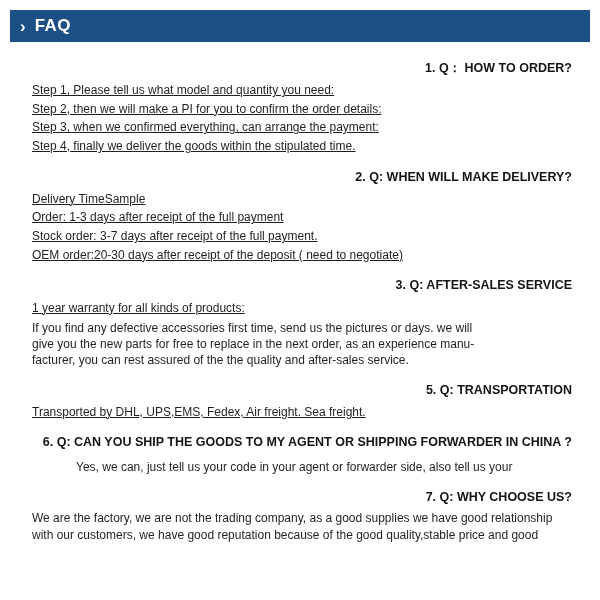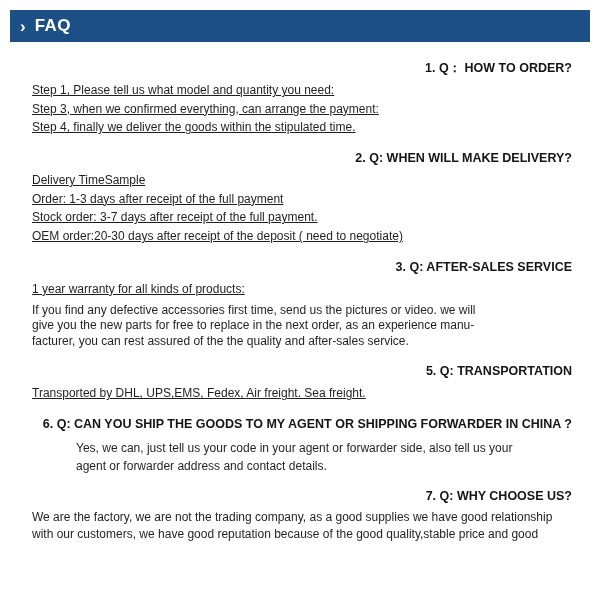--- a/index.html
+++ b/index.html
@@ -89,20 +89,21 @@
     <span class="chevron">›</span>
     <span class="title">FAQ</span>
   </div>
 
   <div class="content">
 
     <div class="qa-block">
       <div class="qa-question">1. Q： HOW TO ORDER?</div>
       <div class="qa-lines">
         <span class="line">Step 1, Please tell us what model and quantity you need:</span>
+        <span class="line">Step 2, then we will make a PI for you to confirm the order details:</span>
         <span class="line">Step 3, when we confirmed everything, can arrange the payment:</span>
         <span class="line">Step 4, finally we deliver the goods within the stipulated time.</span>
       </div>
     </div>
 
     <div class="qa-block">
       <div class="qa-question">2. Q: WHEN WILL MAKE DELIVERY?</div>
       <div class="qa-lines">
         <span class="line">Delivery TimeSample</span>
         <span class="line">Order: 1-3 days after receipt of the full payment</span>
@@ -110,39 +111,38 @@
         <span class="line">OEM order:20-30 days after receipt of the deposit ( need to negotiate)</span>
       </div>
     </div>
 
     <div class="qa-block">
       <div class="qa-question">3. Q: AFTER-SALES SERVICE</div>
       <div class="qa-lines">
         <span class="line">1 year warranty for all kinds of products:</span>
       </div>
       <div class="qa-para" style="margin-top:4px;">
-        <span class="line">If you find any defective accessories first time, send us the pictures or video. we will</span>
+        <span class="line">If you find any defective accessories first time, send us the pictures or days. we will</span>
         <span class="line">give you the new parts for free to replace in the next order, as an experience manu-</span>
         <span class="line">facturer, you can rest assured of the the quality and after-sales service.</span>
       </div>
     </div>
 
 
     <div class="qa-block">
       <div class="qa-question">5. Q: TRANSPORTATION</div>
       <div class="qa-lines">
         <span class="line">Transported by DHL, UPS,EMS, Fedex, Air freight. Sea freight.</span>
       </div>
     </div>
 
     <div class="qa-block">
       <div class="qa-question">6. Q: CAN YOU SHIP THE GOODS TO MY AGENT OR SHIPPING FORWARDER IN CHINA ?</div>
       <div class="qa-para" style="margin-top:7px; line-height:1.5;margin-left:44px;">
         <span class="line">Yes, we can, just tell us your code in your agent or forwarder side, also tell us your</span>
-        <span class="line">agent or forwarder address and contact details.</span>
       </div>
     </div>
 
     <div class="qa-block">
       <div class="qa-question">7. Q: WHY CHOOSE US?</div>
       <div class="qa-para" style="margin-top:5px; line-height:1.42;">
         <span class="line">We are the factory, we are not the trading company, as a good supplies we have good relationship</span>
         <span class="line">with our customers, we have good reputation because of the good quality,stable price and good</span>
 
       </div>

